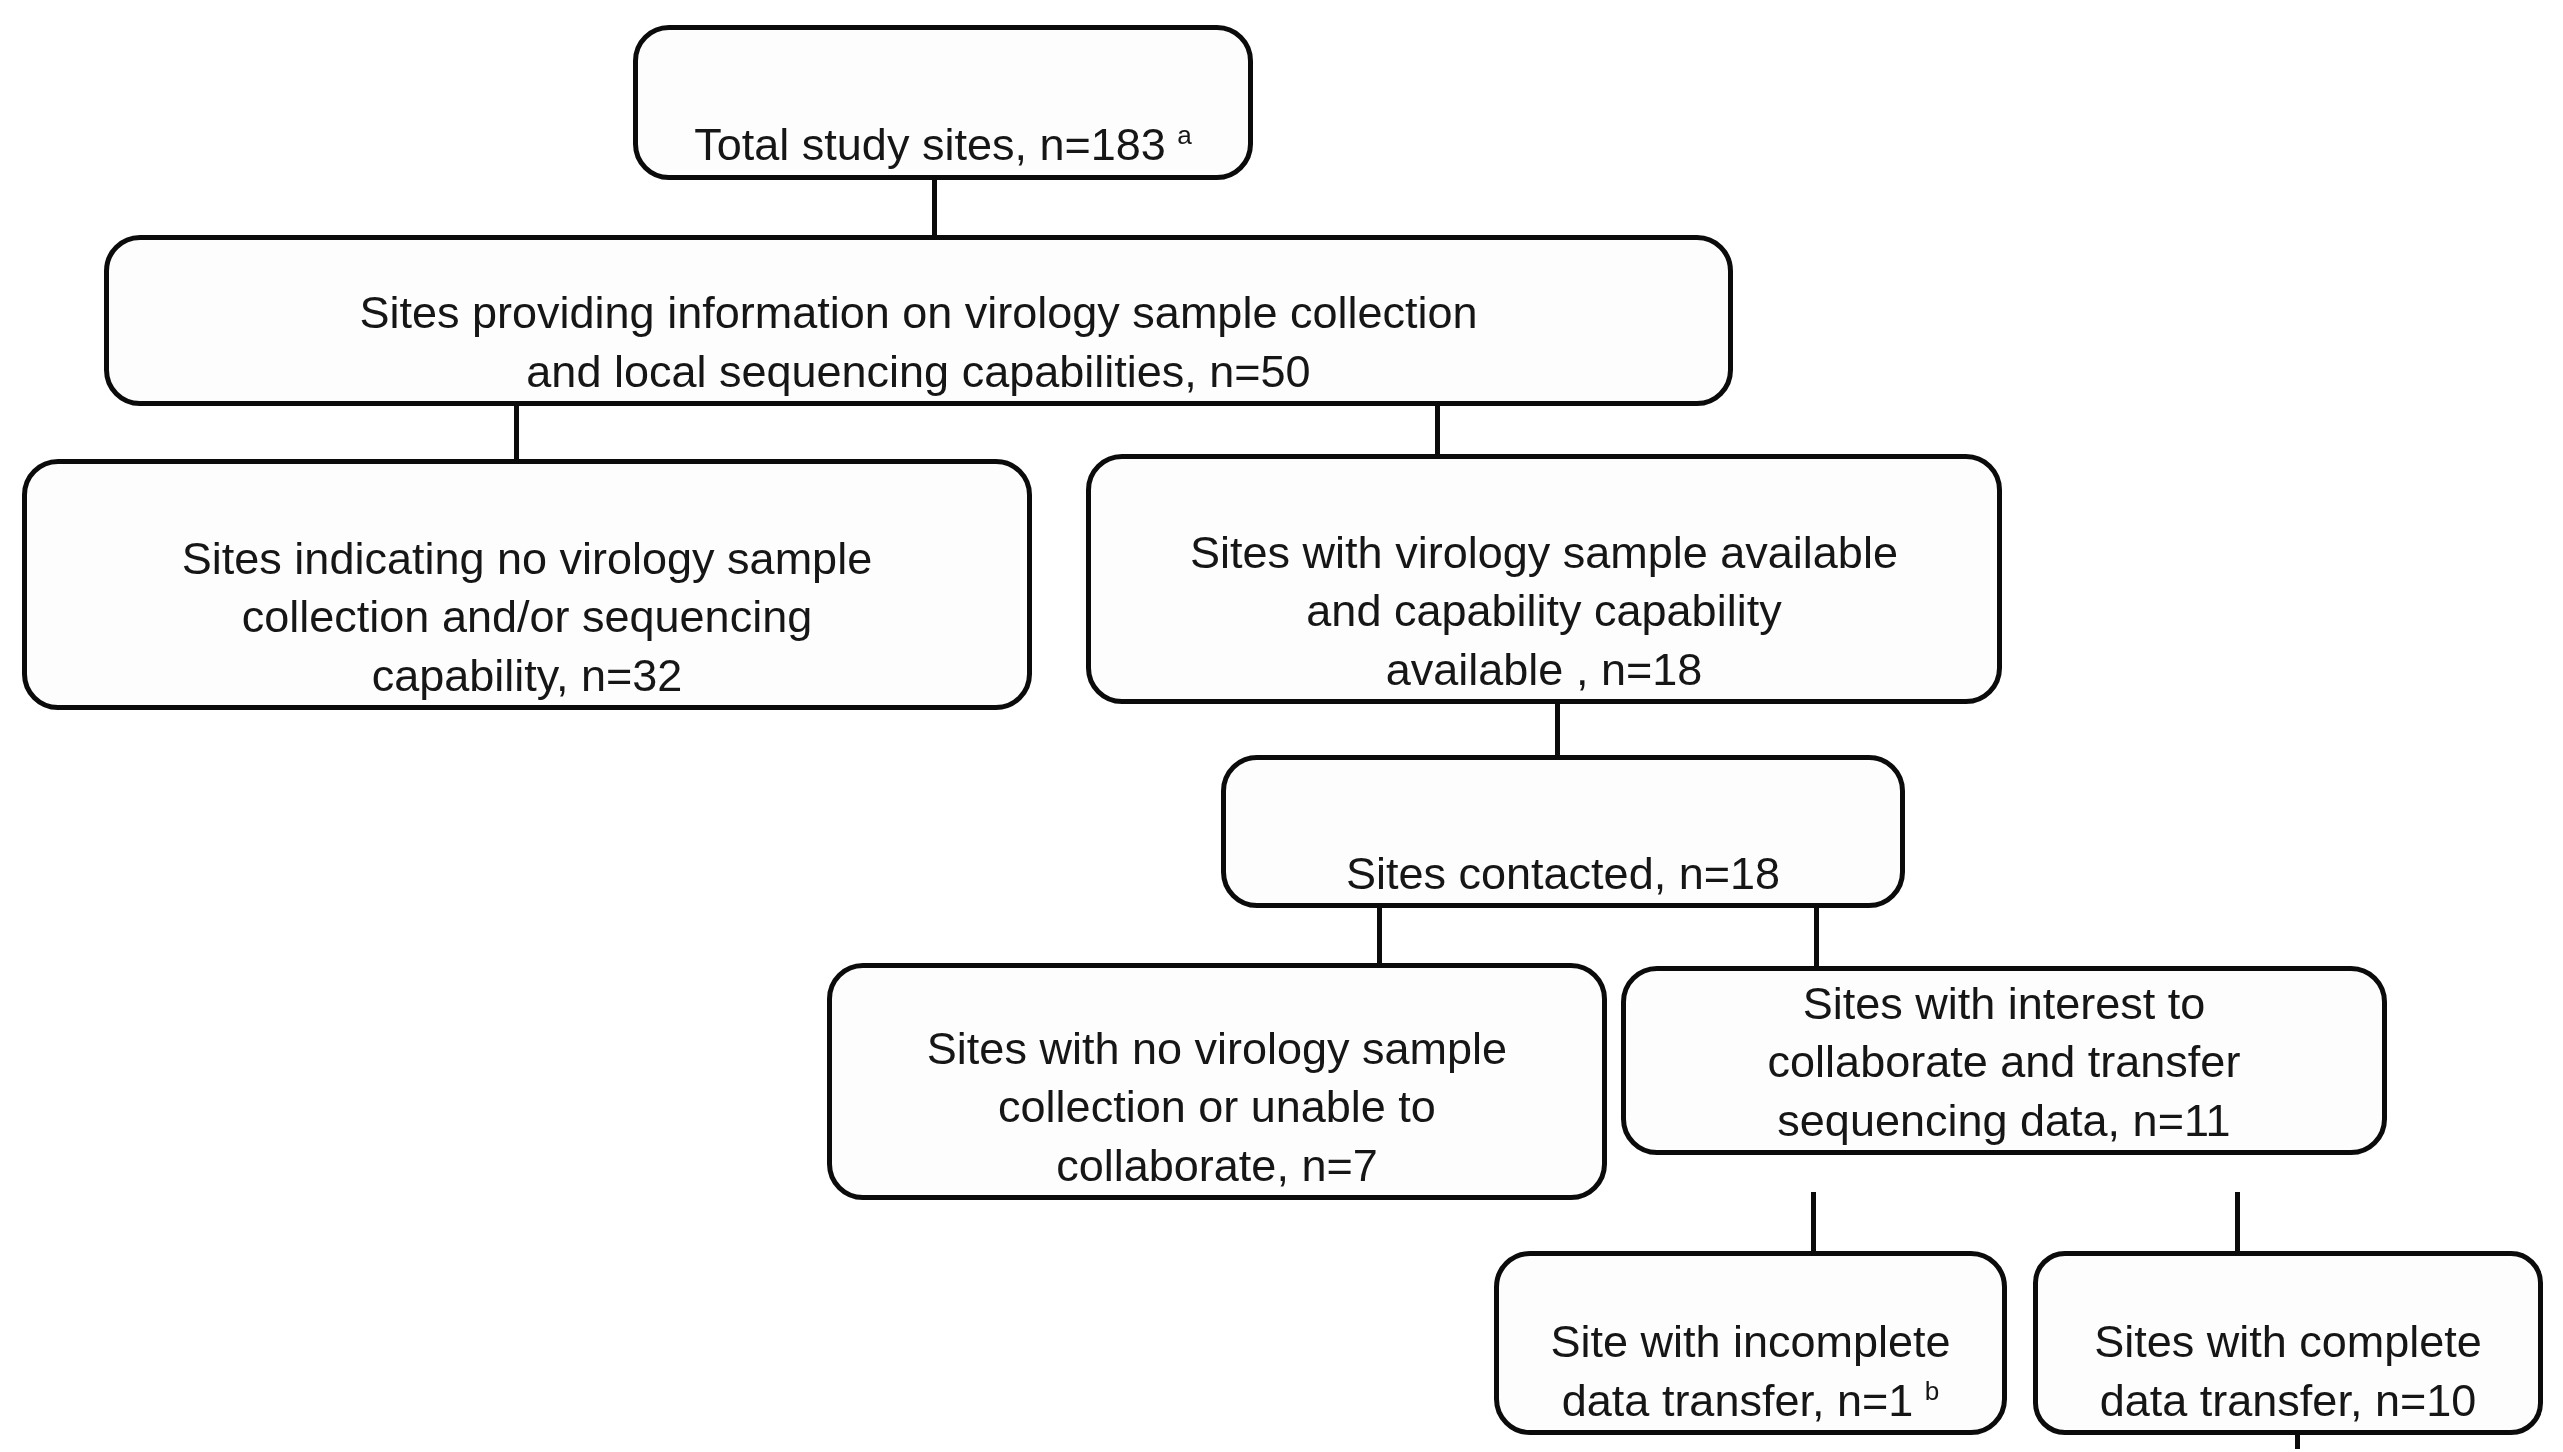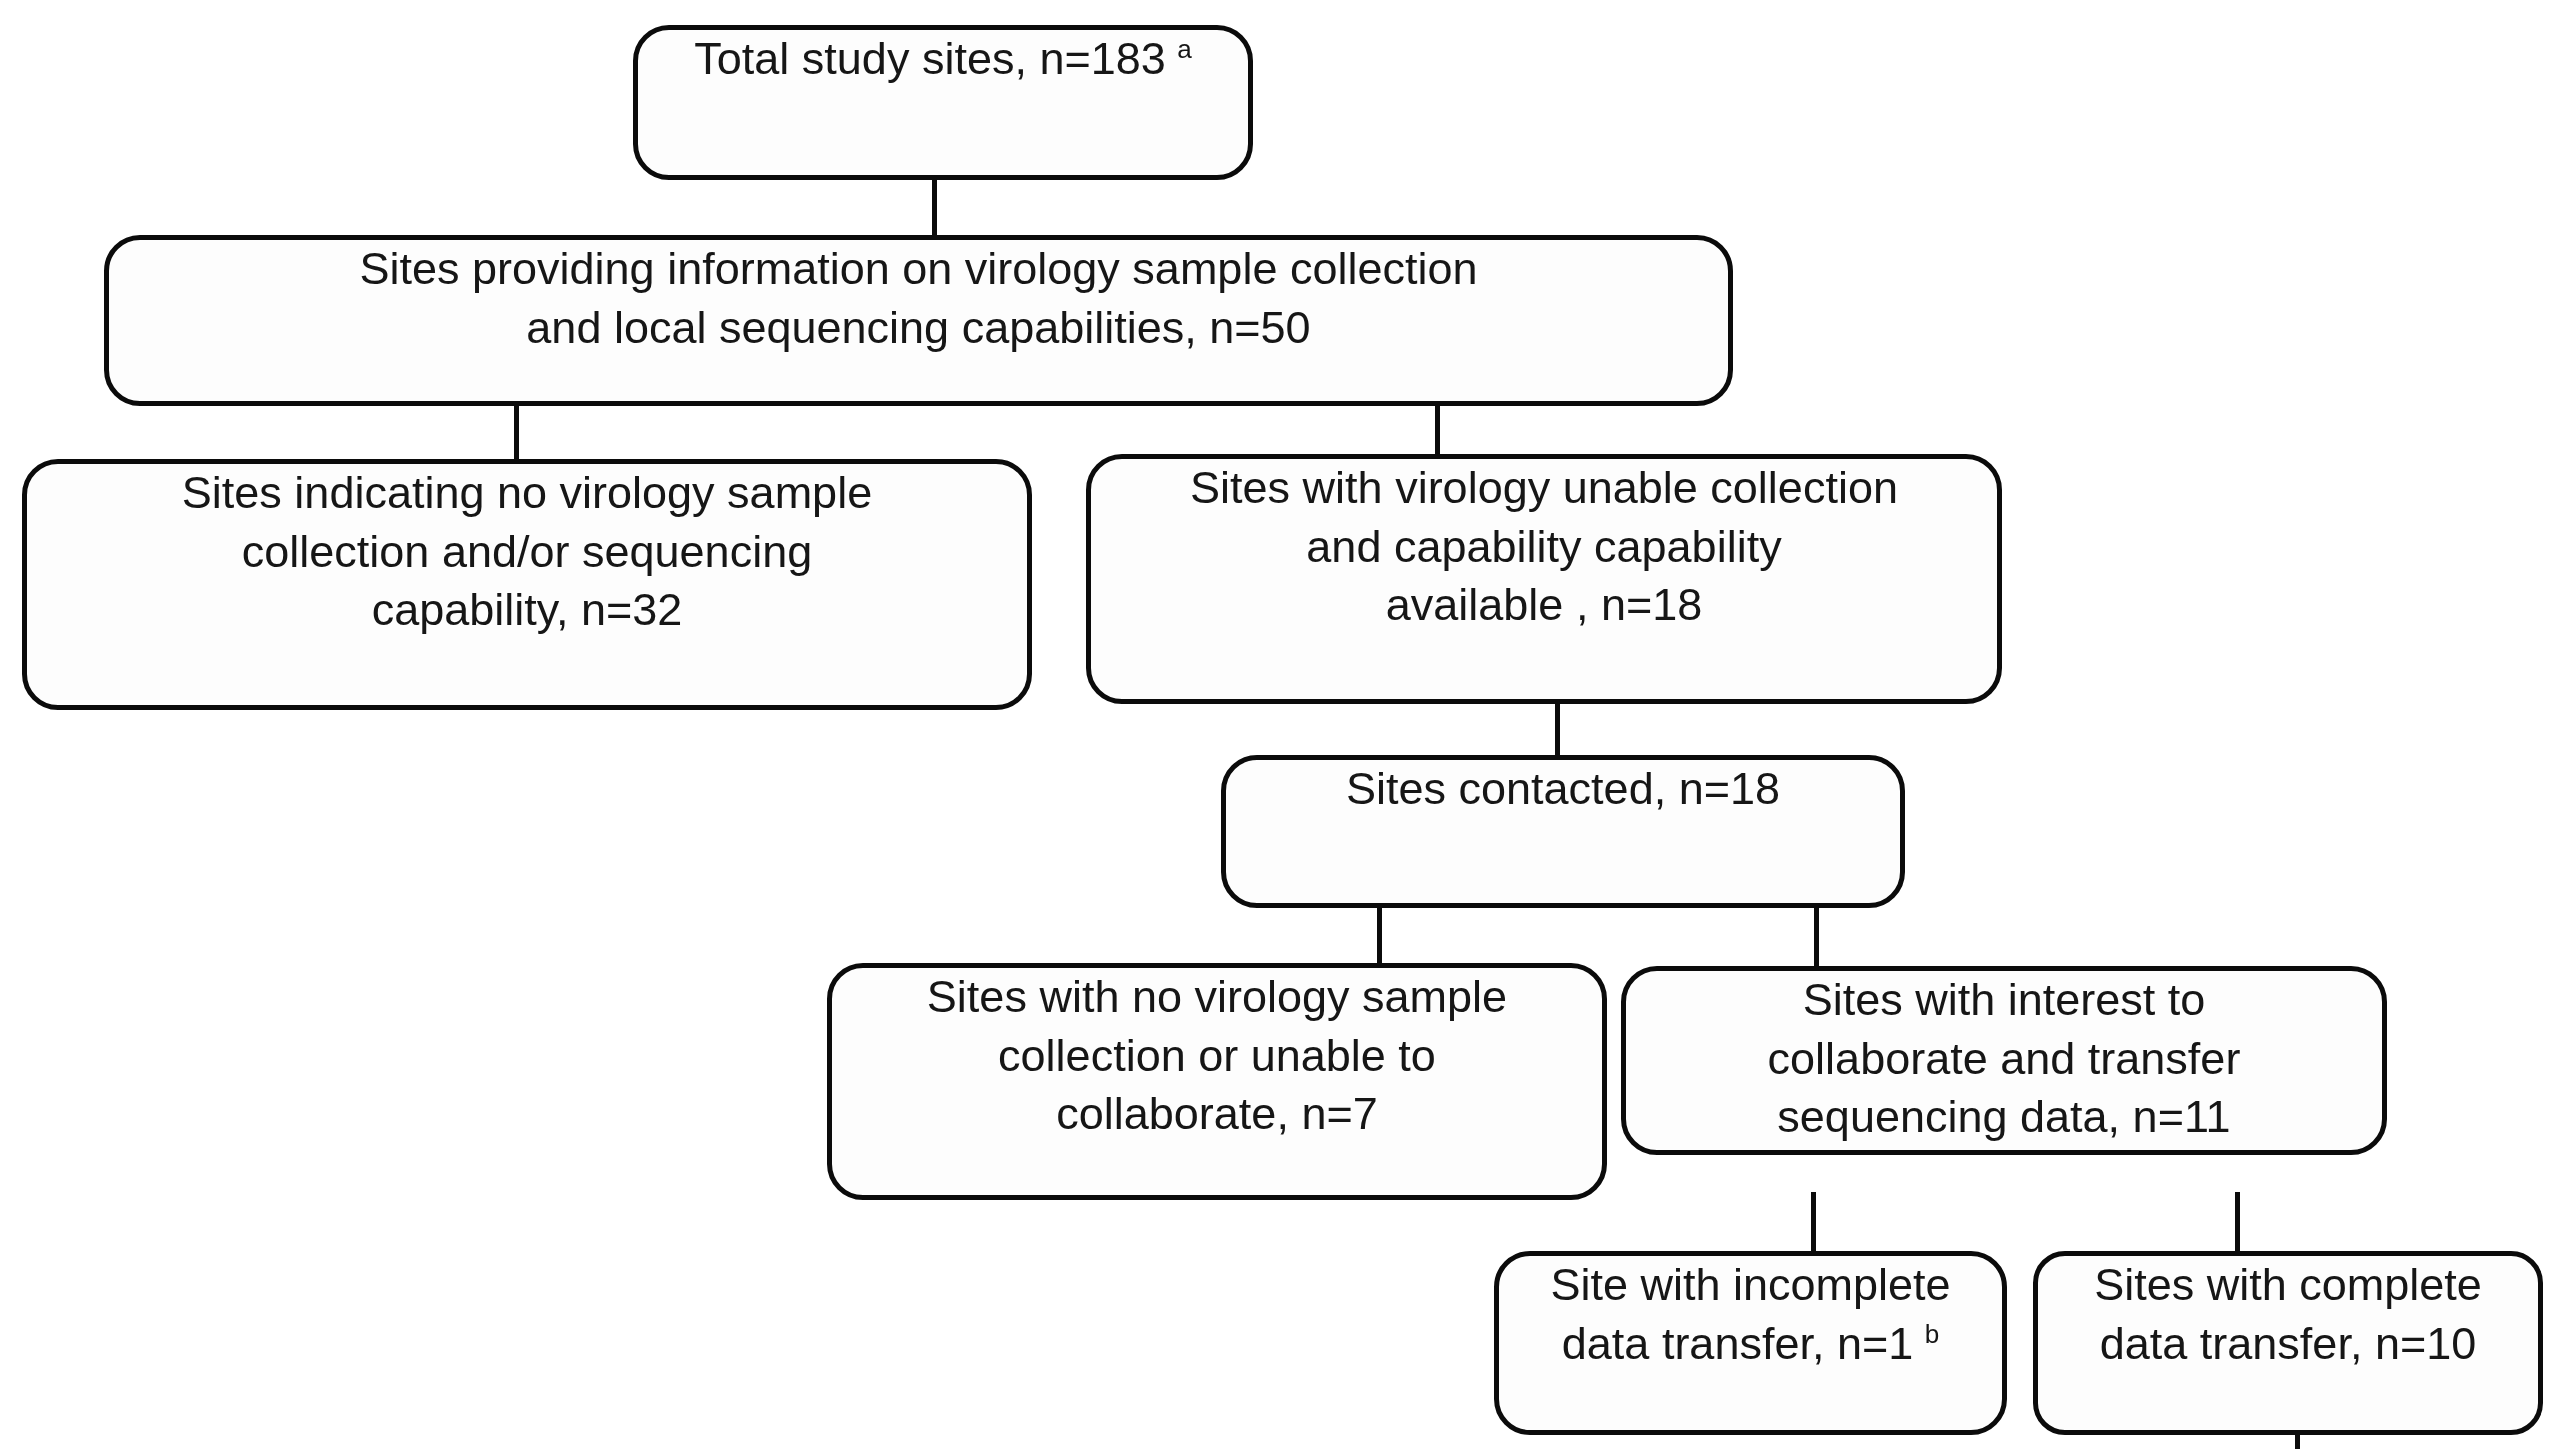--- a/index.html
+++ b/index.html
@@ -17,21 +17,21 @@
     overflow: hidden;
   }
   .fbox {
     position: absolute;
     box-sizing: border-box;
     border: 5.7px solid #0b0b0b;
     border-radius: 36px;
     background: #fdfdfd;
     display: flex;
     flex-direction: column;
-    justify-content: flex-start;
+    justify-content: flex-end;
     align-items: center;
     text-align: center;
     font-size: 45px;
     line-height: 1.3;
     padding: 0 22px;
   }
   .fbox .line {
     display: block;
     white-space: nowrap;
   }
@@ -61,21 +61,21 @@
     <span class="line">and local sequencing capabilities, n=50</span>
   </div>
 
   <div class="fbox" style="left:22px; top:459px; width:1010px; height:251px;">
     <span class="line">Sites indicating no virology sample</span>
     <span class="line">collection and/or sequencing</span>
     <span class="line">capability, n=32</span>
   </div>
 
   <div class="fbox" style="left:1086px; top:454px; width:916px; height:250px;">
-    <span class="line">Sites with virology unable collection</span>
+    <span class="line">Sites with virology sample available</span>
     <span class="line">and capability capability</span>
     <span class="line">available , n=18</span>
   </div>
 
   <div class="fbox" style="left:1221px; top:755px; width:684px; height:153px;">
     <span class="line">Sites contacted, n=18</span>
   </div>
 
   <div class="fbox" style="left:791px; top:963px; width:780px; height:237px;margin-left:36px;">
     <span class="line">Sites with no virology sample</span>

